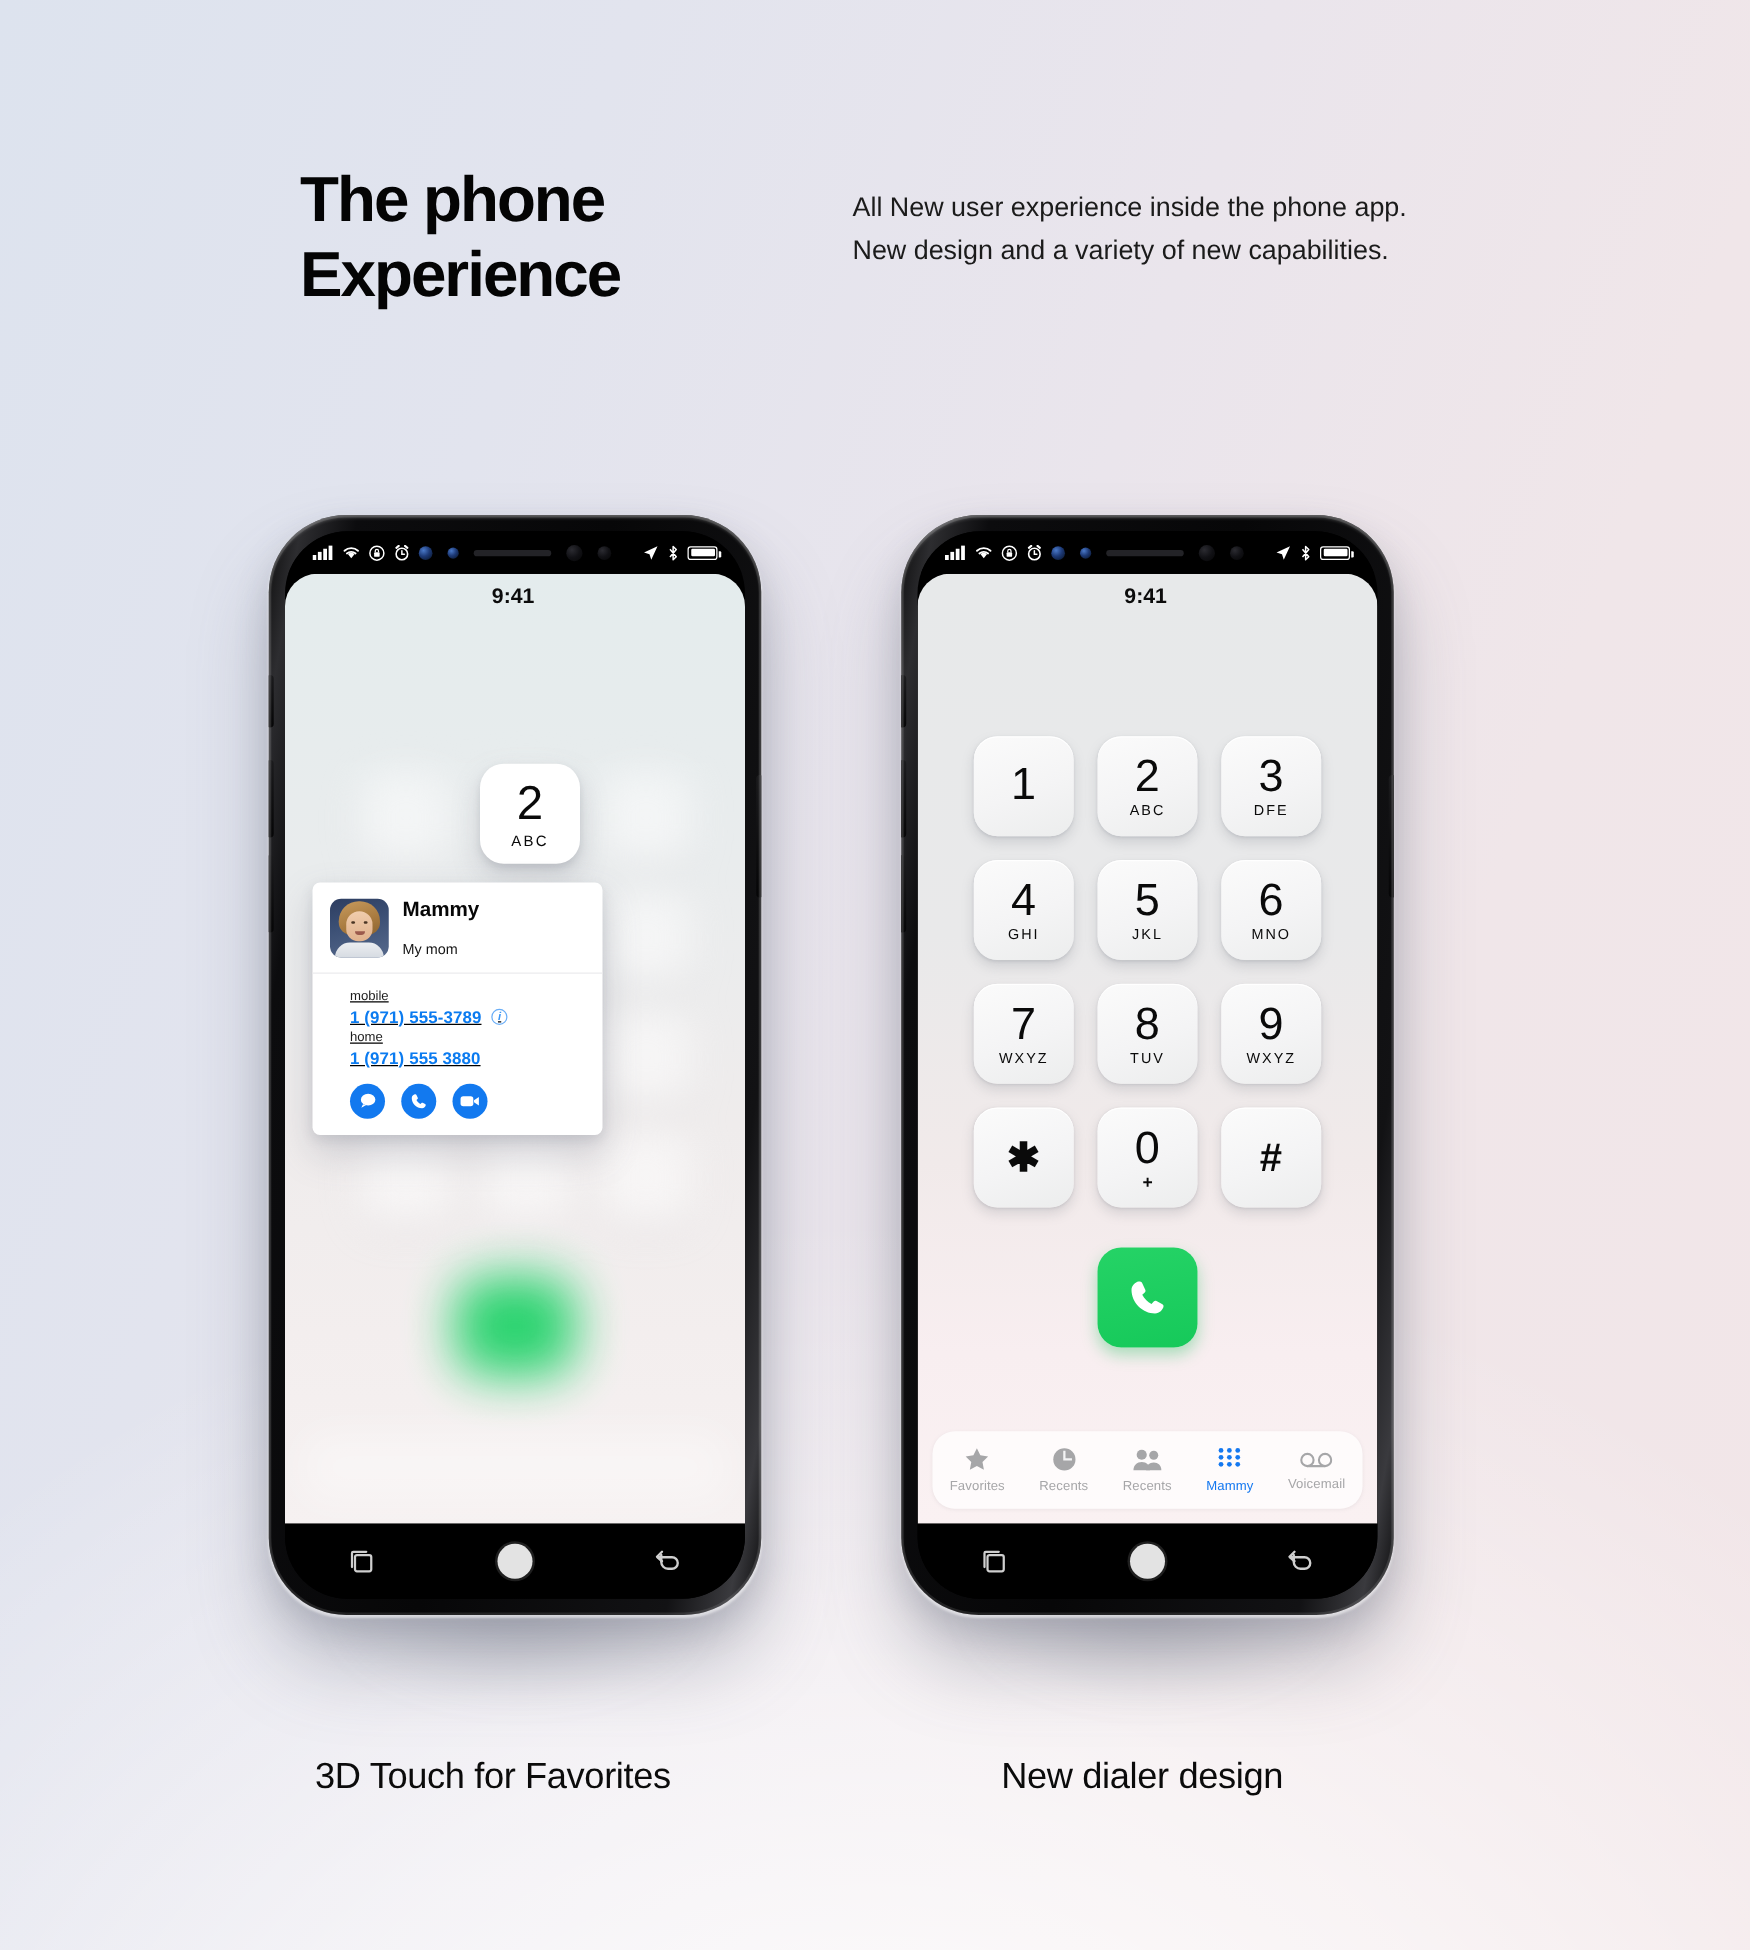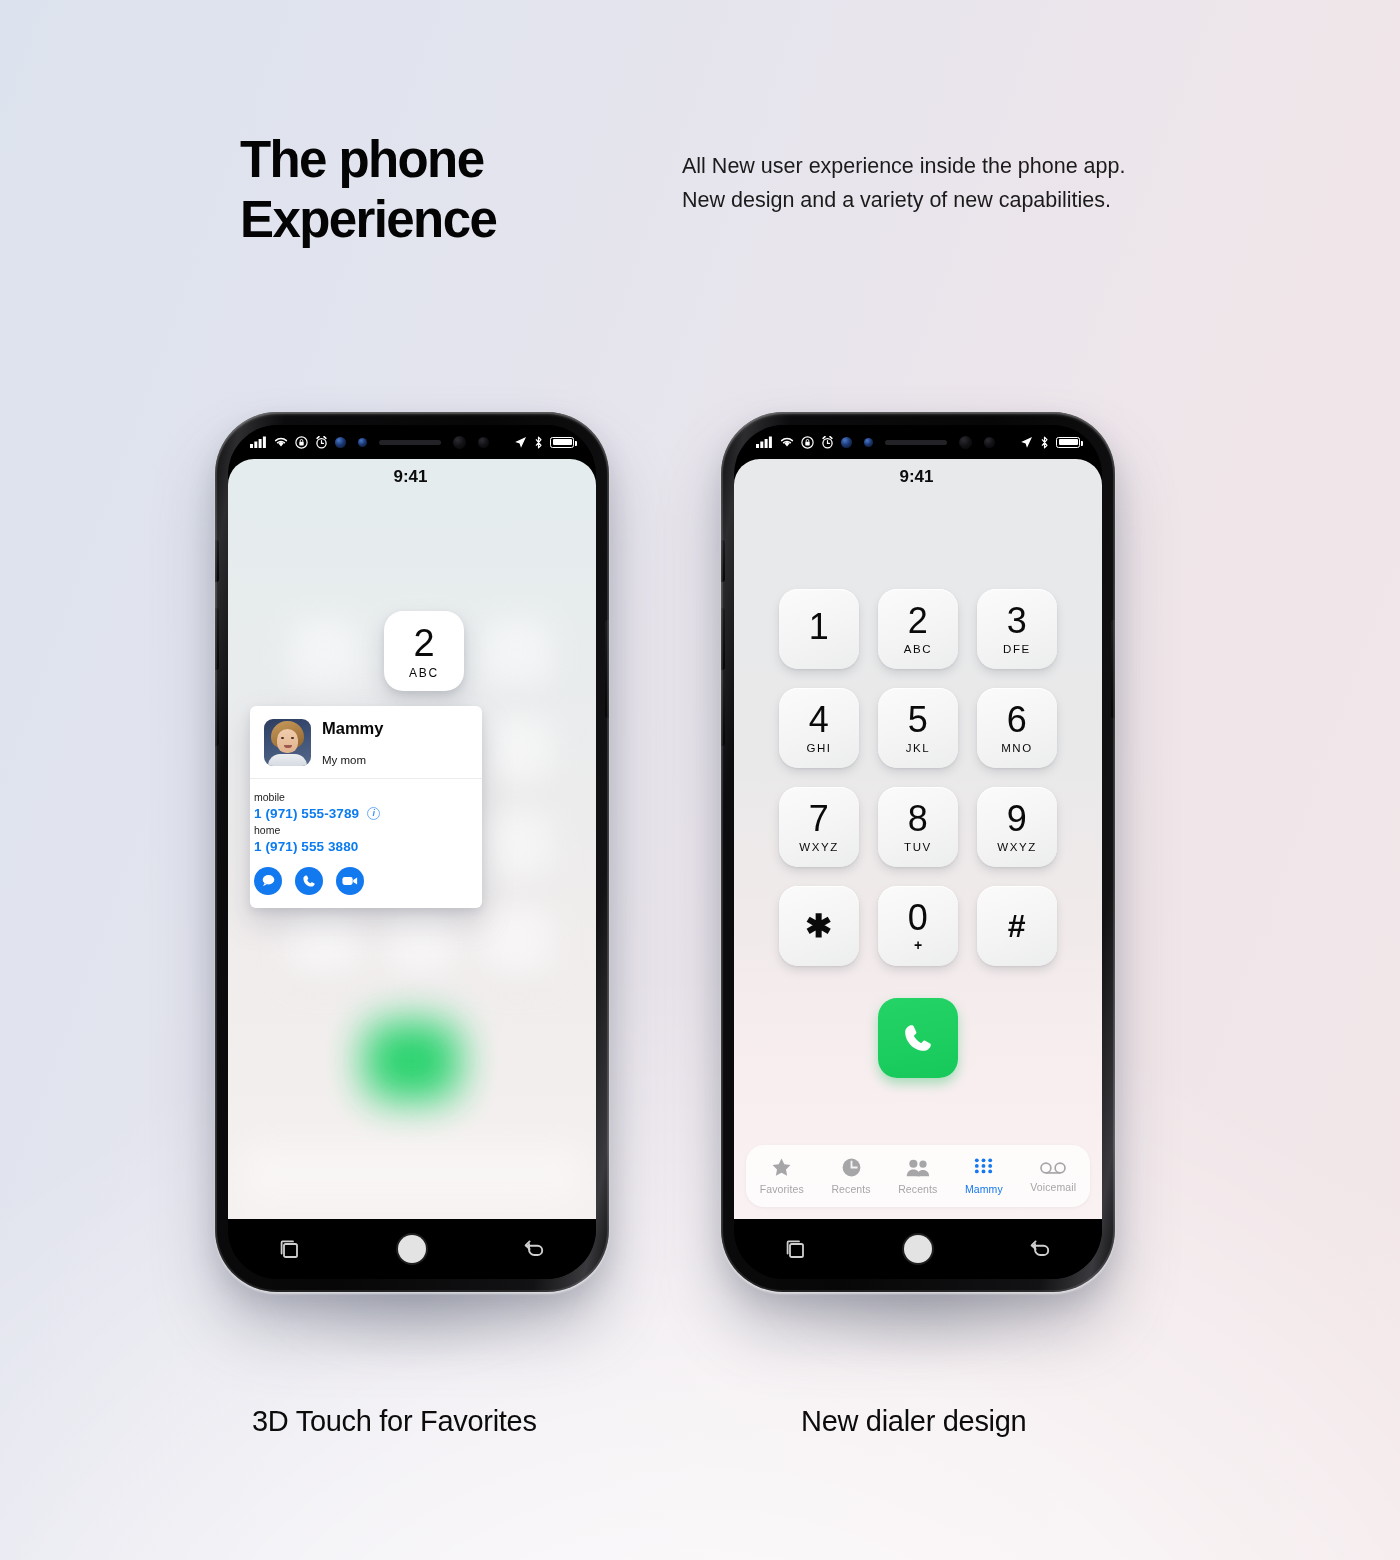--- a/index.html
+++ b/index.html
@@ -193,21 +193,21 @@
     background: linear-gradient(160deg,#c79a5d 0%,#a87a3f 60%,#8b6330 100%); }
   .av-face { position: absolute; left: 13px; top: 10px; width: 21px; height: 24px; border-radius: 11px 11px 10px 10px;
     background: linear-gradient(175deg,#f0cdae 0%,#e0b18c 100%); }
   .av-eye { position: absolute; top: 18px; width: 3px; height: 2px; border-radius: 2px; background: #4a3524; }
   .av-eye.l { left: 17px; } .av-eye.r { left: 27px; }
   .av-mouth { position: absolute; left: 20px; top: 26px; width: 8px; height: 3px; border-radius: 0 0 5px 5px; background: #9b5a4c; }
   .av-body { position: absolute; left: 4px; bottom: -4px; width: 39px; height: 16px; border-radius: 12px 12px 0 0;
     background: linear-gradient(180deg,#eceef1 0%,#cfd5dd 100%); }
   .cc-name { font-size: 16.5px; font-weight: bold; color: #070707; line-height: 1.15; }
   .cc-sub { font-size: 11.5px; color: #151515; margin-top: 16px; }
-  .cc-body { padding: 11px 14px 13px 4px; }
+  .cc-body { padding: 11px 14px 13px 30px; text-decoration: underline; }
   .cc-lbl { font-size: 10.5px; color: #1c1c1c; line-height: 1.5; }
   .cc-num { font-size: 13.5px; color: #0b7bf0; font-weight: bold; letter-spacing: 0.1px; display: flex; align-items: center; gap: 8px; margin-bottom: 2px; }
   .info-i { width: 13px; height: 13px; border-radius: 50%; border: 1.2px solid #6aaef7; color: #3b96f5;
     font-size: 9px; font-weight: bold; display: flex; align-items: center; justify-content: center; font-style: italic; }
   .cc-actions { display: flex; gap: 13px; margin-top: 13px; }
   .act { width: 28px; height: 28px; border-radius: 50%; background: #1279ef; display: flex; align-items: center; justify-content: center; }
 
   
   .caption { position: absolute; top: 1405px; font-size: 29px; color: #0b0b0b; letter-spacing: -0.3px; }
   .caption.c1 { left: 252px; }

